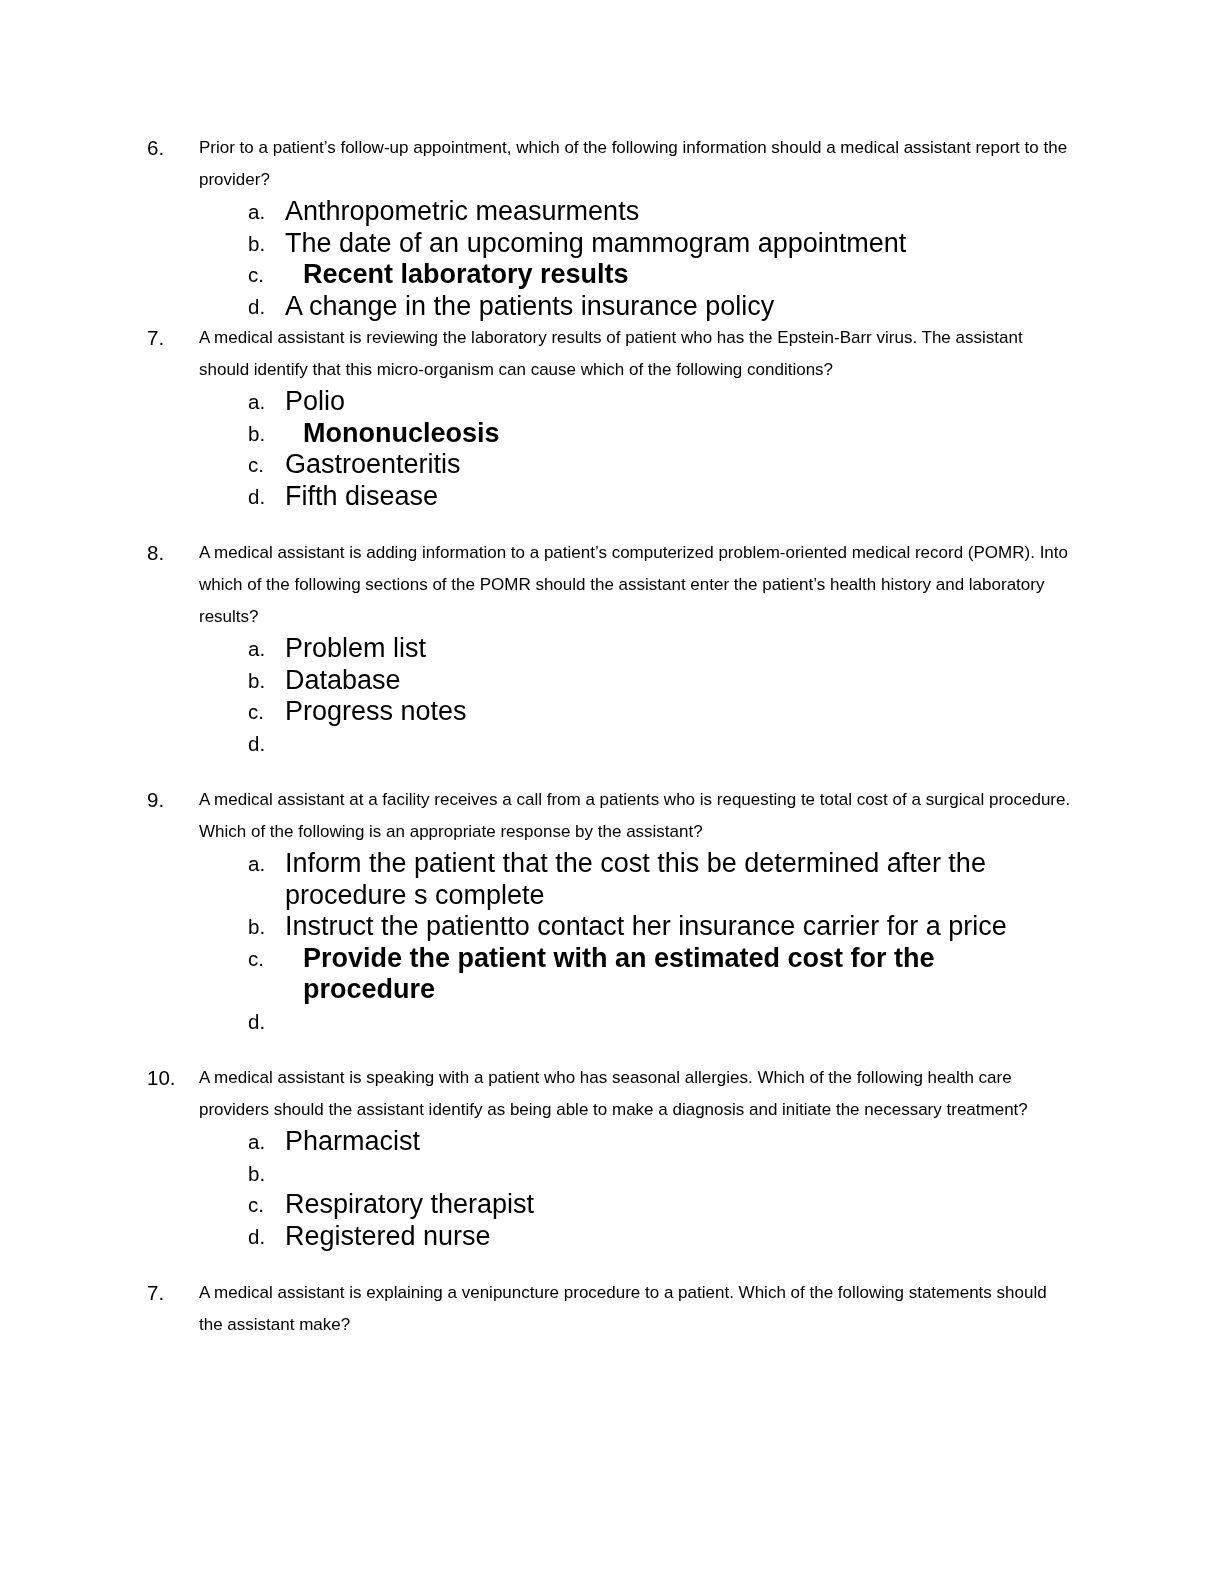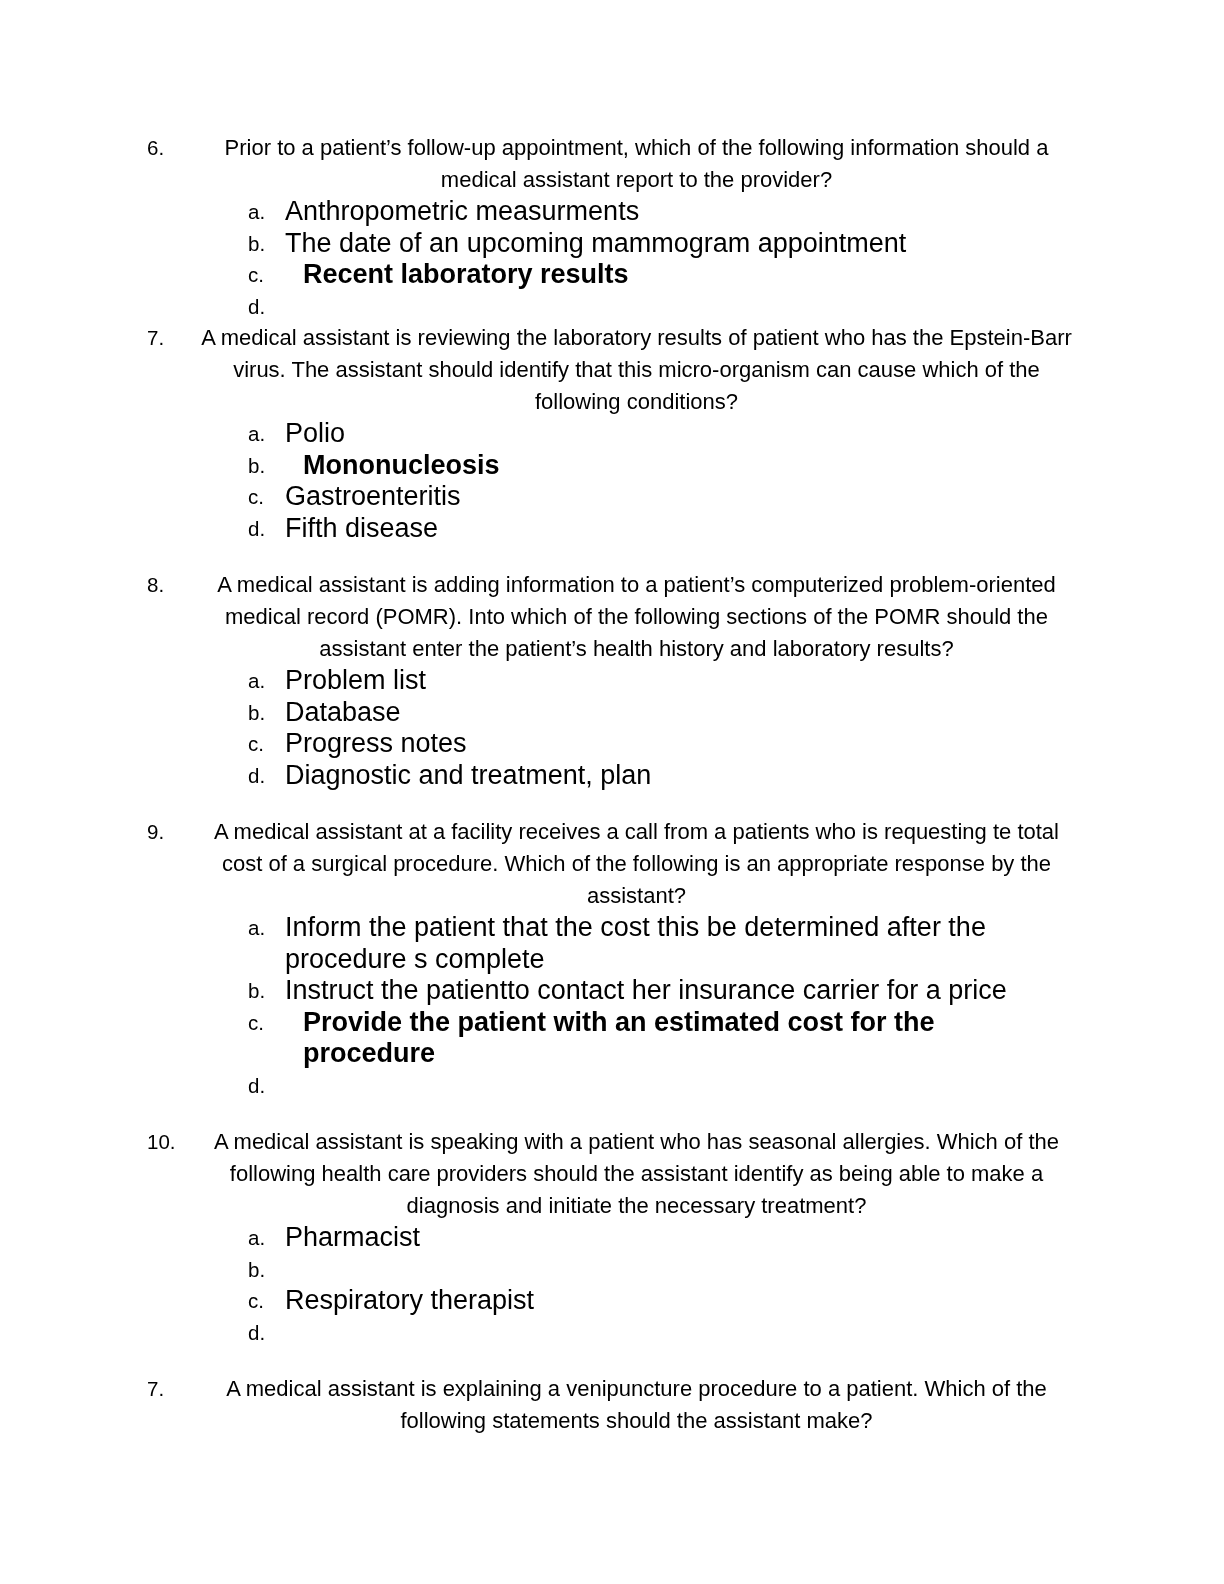--- a/index.html
+++ b/index.html
@@ -32,23 +32,23 @@
     width: 56px;
     flex: 0 0 56px;
     font-size: 20.5px;
     line-height: 32px;
     text-align: left;
     padding-left: 4px;
     box-sizing: border-box;
   }
   .q-text {
     flex: 1 1 auto;
-    font-size: 22px;
+    font-size: 17px;
     line-height: 32px;
-    text-align: center;
+    text-align: left;
   }
   .options {
     margin-top: 0;
   }
   .opt-row {
     display: flex;
     align-items: flex-start;
     padding-left: 105px;
   }
   .opt-letter {
@@ -86,20 +86,21 @@
       <div class="opt-row">
         <div class="opt-letter">b.</div>
         <div class="opt-text">The date of an upcoming mammogram appointment</div>
       </div>
       <div class="opt-row">
         <div class="opt-letter">c.</div>
         <div class="opt-text correct">Recent laboratory results</div>
       </div>
       <div class="opt-row">
         <div class="opt-letter">d.</div>
+        <div class="opt-text">A change in the patients insurance policy</div>
       </div>
     </div>
   </div>
 
   <div class="question-block">
     <div class="q-row">
       <div class="q-num">7.</div>
       <div class="q-text">A medical assistant is reviewing the laboratory results of patient who has the Epstein-Barr virus. The assistant should identify that this micro-organism can cause which of the following conditions?</div>
     </div>
     <div class="options">
@@ -137,21 +138,20 @@
       <div class="opt-row">
         <div class="opt-letter">b.</div>
         <div class="opt-text">Database</div>
       </div>
       <div class="opt-row">
         <div class="opt-letter">c.</div>
         <div class="opt-text">Progress notes</div>
       </div>
       <div class="opt-row">
         <div class="opt-letter">d.</div>
-        <div class="opt-text">Diagnostic and treatment, plan</div>
       </div>
     </div>
   </div>
 
   <div class="gap-lg"></div>
 
   <div class="question-block">
     <div class="q-row">
       <div class="q-num">9.</div>
       <div class="q-text">A medical assistant at a facility receives a call from a patients who is requesting te total cost of a surgical procedure. Which of the following is an appropriate response by the assistant?</div>
@@ -189,20 +189,21 @@
       </div>
       <div class="opt-row">
         <div class="opt-letter">b.</div>
       </div>
       <div class="opt-row">
         <div class="opt-letter">c.</div>
         <div class="opt-text">Respiratory therapist</div>
       </div>
       <div class="opt-row">
         <div class="opt-letter">d.</div>
+        <div class="opt-text">Registered nurse</div>
       </div>
     </div>
   </div>
 
   <div class="gap-lg"></div>
 
   <div class="question-block">
     <div class="q-row">
       <div class="q-num">7.</div>
       <div class="q-text">A medical assistant is explaining a venipuncture procedure to a patient. Which of the following statements should the assistant make?</div>

